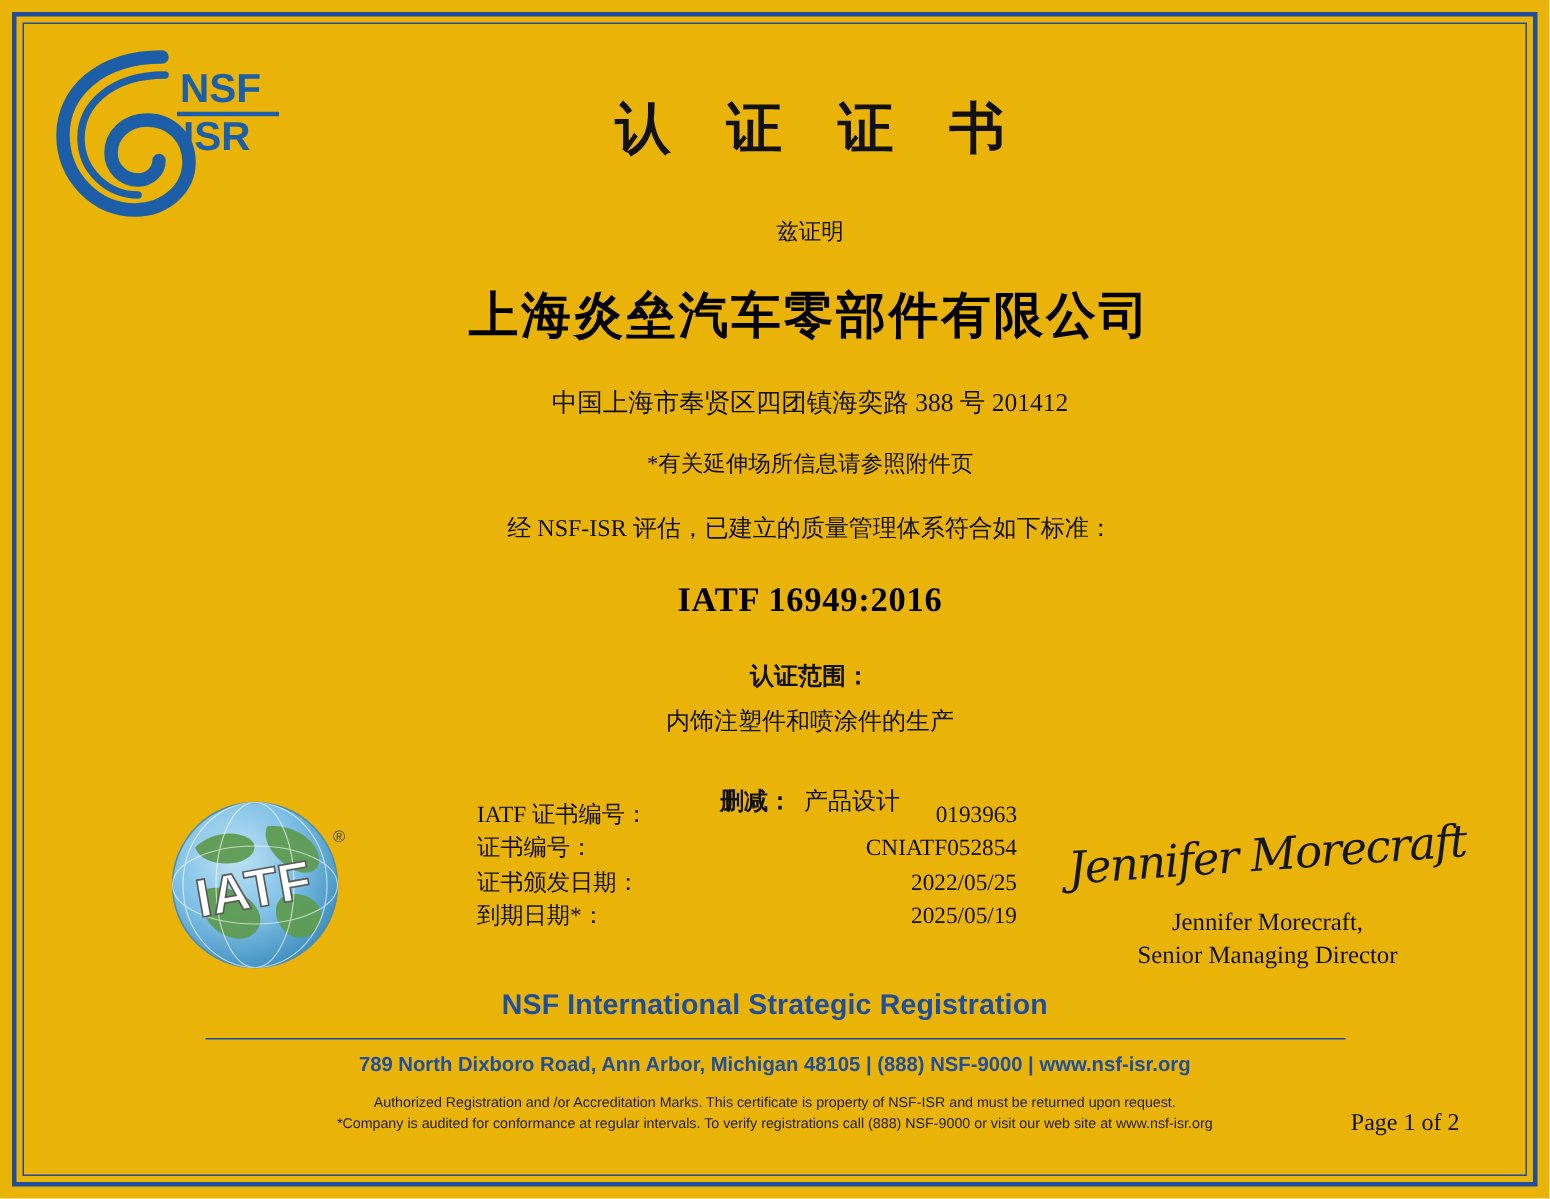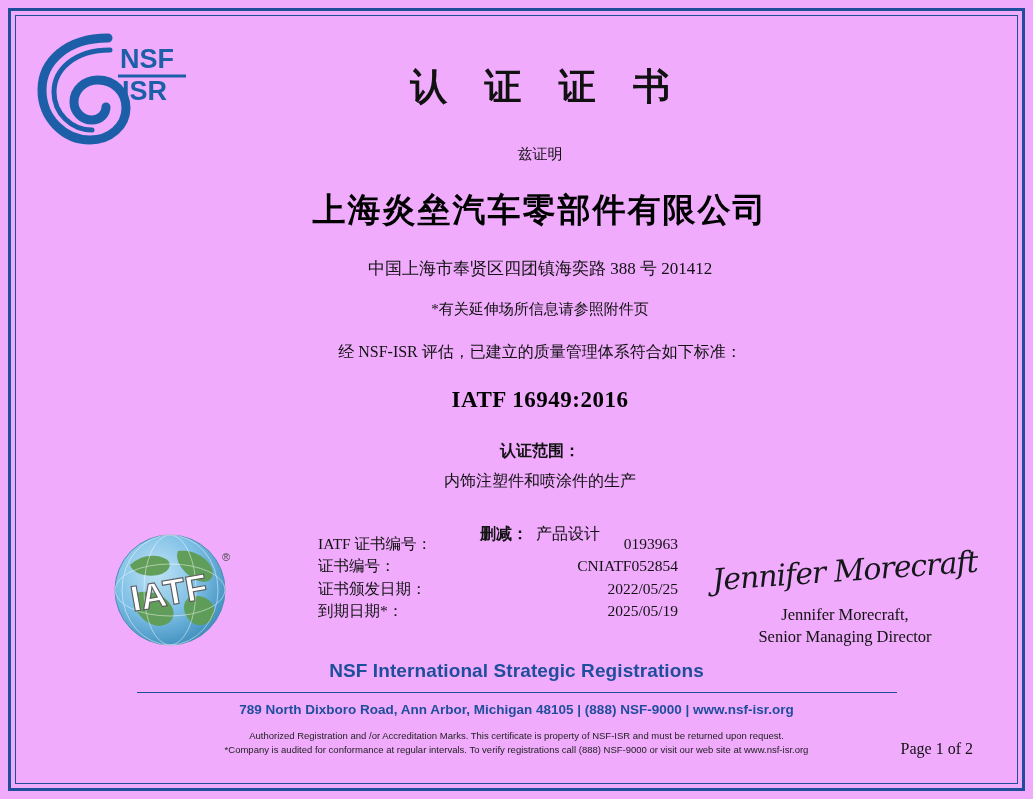--- a/index.html
+++ b/index.html
@@ -9,21 +9,21 @@
   }
   body {
     font-family: "Liberation Serif", serif;
     color: #1a1a1a;
   }
   .page {
     position: relative;
     width: 1033px;
     height: 799px;
     margin: 0 auto;
-    background: #f0abfc;
+    background: #eab308;
     overflow: hidden;
     box-sizing: border-box;
   }
   
   .border-outer {
     position: absolute;
     left: 8px;
     top: 8px;
     right: 8px;
     bottom: 8px;
@@ -312,21 +312,21 @@
     </table>
   </div>
 
   <div class="signature-block">
     <div class="sig-script">Jennifer Morecraft</div>
     <div class="sig-name">Jennifer Morecraft,</div>
     <div class="sig-title">Senior Managing Director</div>
   </div>
 
   <div class="footer">
-    <div class="footer-org">NSF International Strategic Registrations</div>
+    <div class="footer-org">NSF International Strategic Registration</div>
     <div class="footer-rule"></div>
     <div class="footer-addr">789 North Dixboro Road, Ann Arbor, Michigan 48105 | (888) NSF-9000 | www.nsf-isr.org</div>
     <div class="footer-fine">
       <div>Authorized Registration and /or Accreditation Marks. This certificate is property of NSF-ISR and must be returned upon request.</div>
       <div>*Company is audited for conformance at regular intervals. To verify registrations call (888) NSF-9000 or visit our web site at www.nsf-isr.org</div>
     </div>
   </div>
 
   <div class="page-num">Page 1 of 2</div>
 

